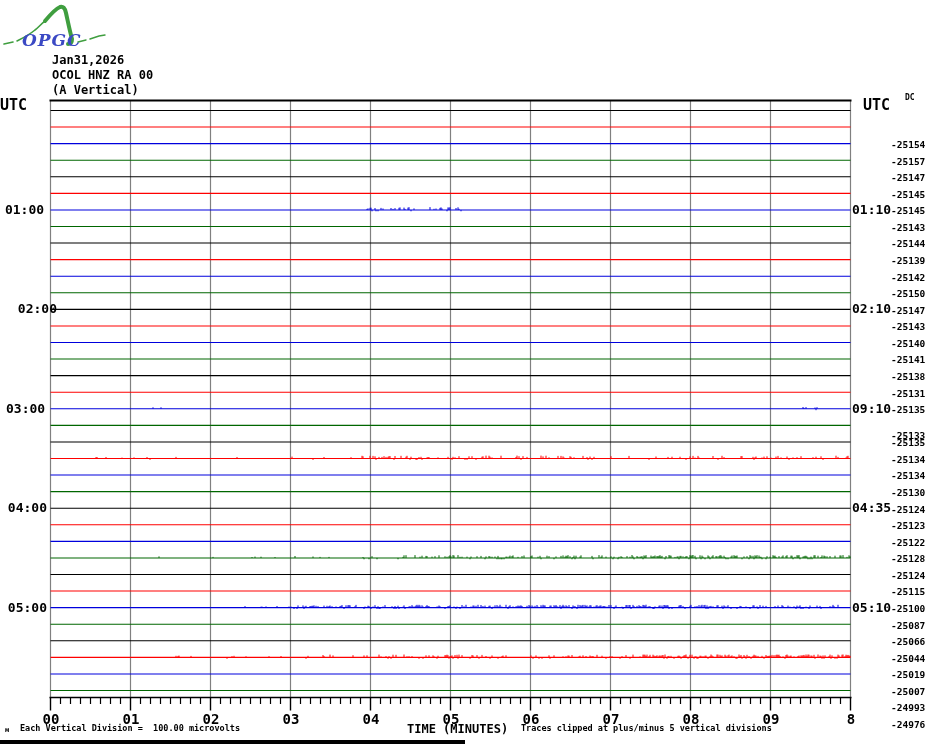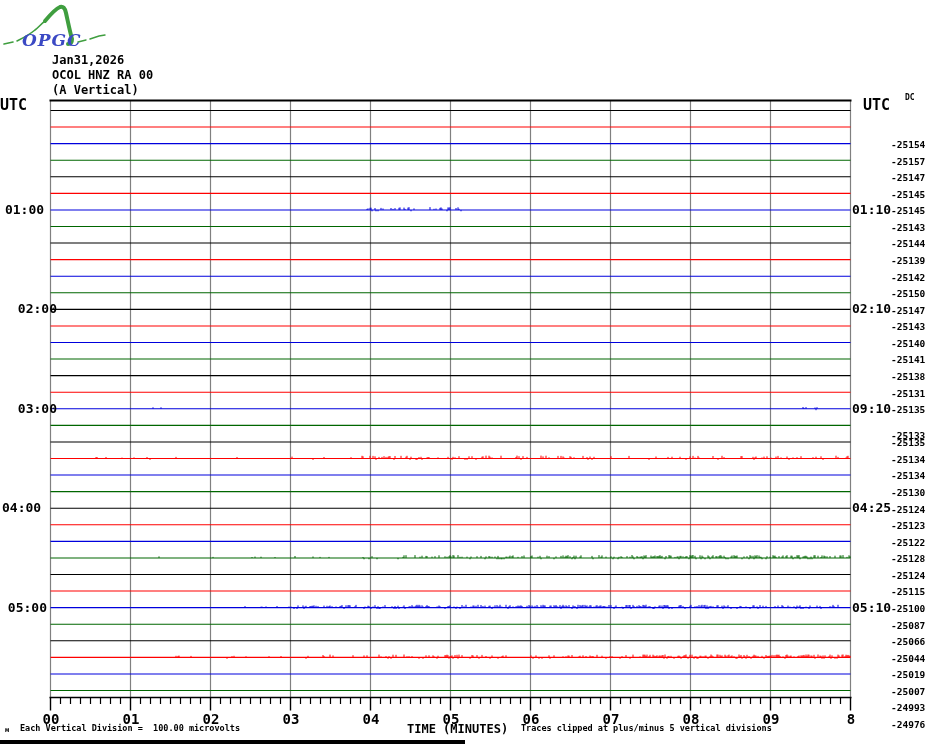--- a/index.html
+++ b/index.html
@@ -184,27 +184,27 @@
   <div id="x-labels"></div>
 
   <div class="abs x-title" style="left:407px;top:722px">TIME (MINUTES)</div>
   <div class="abs fn-mark" style="left:5px;top:726px">м</div>
   <div class="abs fn" style="left:20px;top:723px">Each Vertical Division =  100.00 microvolts</div>
   <div class="abs fn" style="left:521px;top:723px">Traces clipped at plus/minus 5 vertical divisions</div>
   <div class="abs bottom-bar" style="left:0px;top:740px;width:465px;height:4px"></div>
 
 <div class="abs time-label" style="left:2px;top:203px;width:45px;text-align:center">01:00</div>
     <div class="abs time-label" style="left:12px;top:302px;width:45px;text-align:right">02:00</div>
-    <div class="abs time-label" style="left:12px;top:402px;width:45px;text-align:right">03:00</div>
-    <div class="abs time-label" style="left:2px;top:501px;width:45px;">04:00</div>
+    <div class="abs time-label" style="left:6px;top:402px;width:45px;">03:00</div>
+    <div class="abs time-label" style="left:2px;top:501px;width:45px;text-align:right">04:00</div>
     <div class="abs time-label" style="left:2px;top:601px;width:45px;text-align:right">05:00</div>
     <div class="abs time-label" style="left:852px;top:203px;width:50px">01:10</div>
     <div class="abs time-label" style="left:852px;top:302px;width:50px">02:10</div>
     <div class="abs time-label" style="left:852px;top:402px;width:50px">09:10</div>
-    <div class="abs time-label" style="left:852px;top:501px;width:50px">04:25</div>
+    <div class="abs time-label" style="left:852px;top:501px;width:50px">04:35</div>
     <div class="abs time-label" style="left:852px;top:601px;width:50px">05:10</div>
     <div class="abs dc-val" style="left:891px;top:105px;width:38px">-25154</div>
     <div class="abs dc-val" style="left:891px;top:122px;width:38px">-25157</div>
     <div class="abs dc-val" style="left:891px;top:138px;width:38px">-25147</div>
     <div class="abs dc-val" style="left:891px;top:155px;width:38px">-25145</div>
     <div class="abs dc-val" style="left:891px;top:171px;width:38px">-25145</div>
     <div class="abs dc-val" style="left:891px;top:188px;width:38px">-25143</div>
     <div class="abs dc-val" style="left:891px;top:204px;width:38px">-25144</div>
     <div class="abs dc-val" style="left:891px;top:221px;width:38px">-25139</div>
     <div class="abs dc-val" style="left:891px;top:238px;width:38px">-25142</div>

